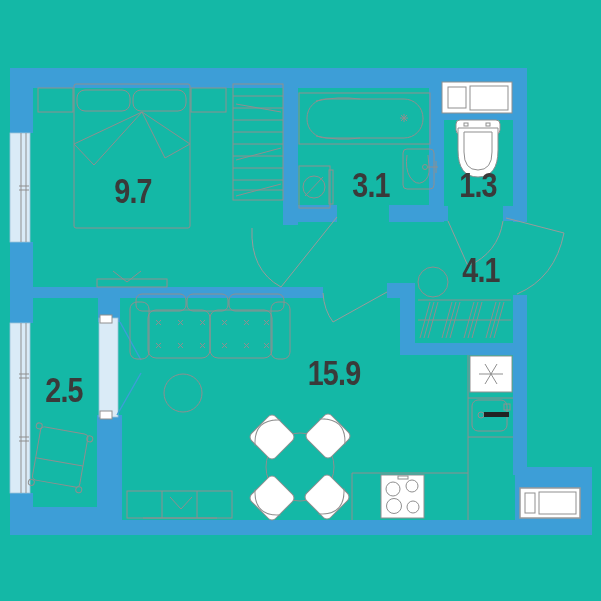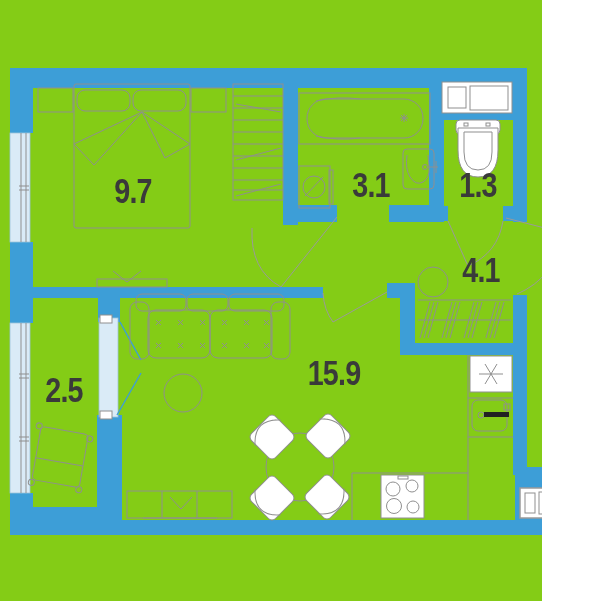--- a/index.html
+++ b/index.html
@@ -1,16 +1,16 @@
 <!DOCTYPE html>
 <html><head>
 <meta charset="utf-8">
 <style>
   html,body{margin:0;padding:0;background:#fff;}
-  #stage{position:relative;width:542px;height:601px;background:#84cc16;overflow:hidden;
+  #stage{position:relative;width:601px;height:601px;background:#14b8a6;overflow:hidden;
          font-family:"Liberation Sans",sans-serif;}
   #planSvg{position:absolute;left:0;top:0;}
   .room-label{position:absolute;transform:translate(-50%,-50%) scaleX(.82);
       font-weight:700;font-size:35px;color:#3a3a3a;letter-spacing:-1px;white-space:nowrap;}
   .w{fill:#3d9ed7;stroke:none;}
   .g{fill:#daebf7;stroke:#9cc3da;stroke-width:.8;}
   .f{fill:none;stroke:#8f8f8f;stroke-width:1;}
   .ff{fill:#fff;stroke:#8f8f8f;stroke-width:1;}
   .d{fill:none;stroke:#9a9a9a;stroke-width:1;}
   .bl{stroke:#3d9ed7;stroke-width:1.4;fill:none;}

